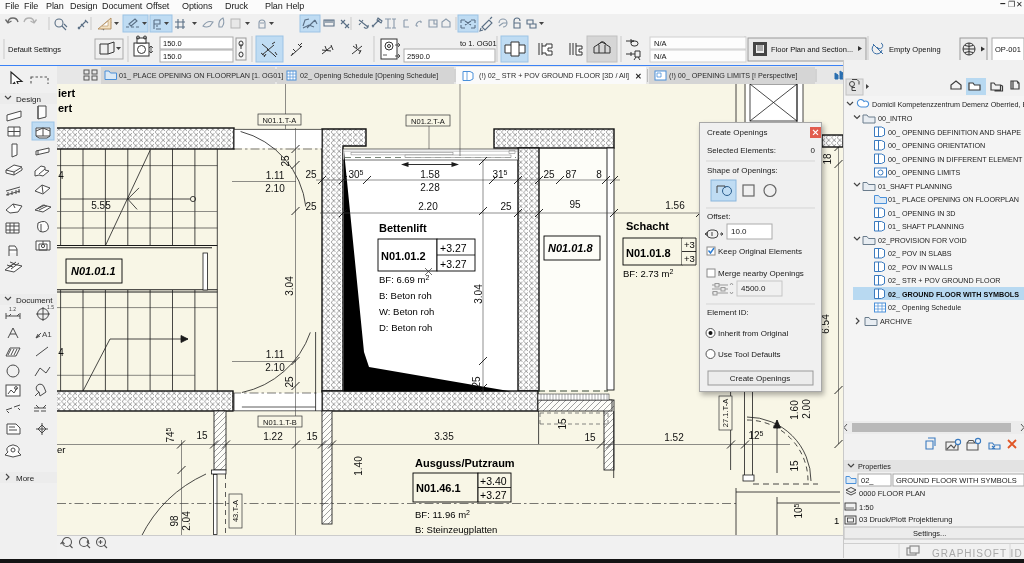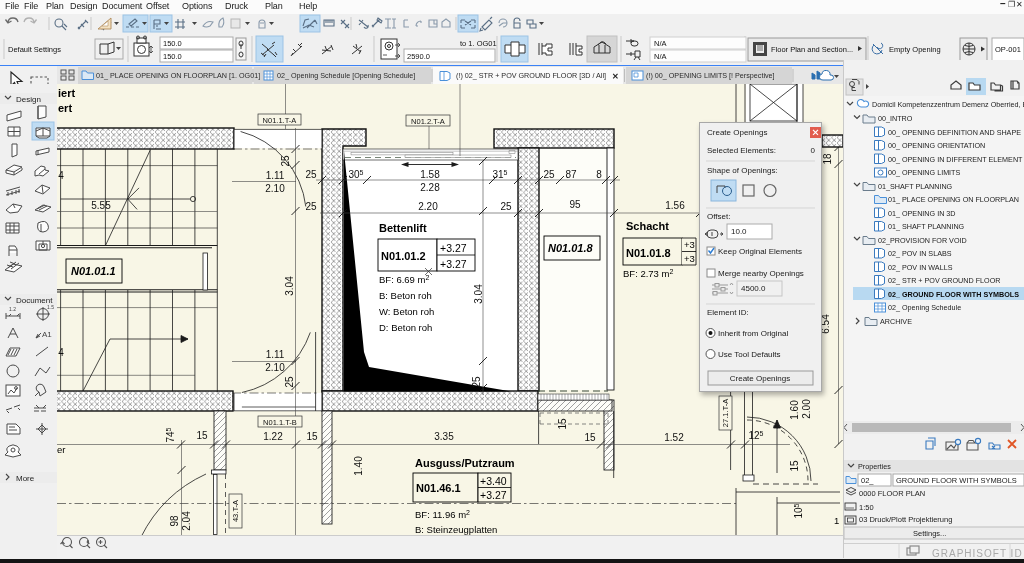--- a/index.html
+++ b/index.html
@@ -2,40 +2,40 @@
 <html><head>
 <meta charset="utf-8">
 <style>
 html,body{margin:0;padding:0;}
 body{width:1024px;height:563px;overflow:hidden;font-family:"Liberation Sans",sans-serif;position:relative;background:#f0f0f0;}
 .abs{position:absolute;}
 #menubar{left:0;top:0;width:1024px;height:14px;background:#fbfbfb;font-size:9px;letter-spacing:-0.1px;color:#1a1a1a;}
 #menubar span{position:absolute;top:1px;}
 #toolbar1{left:0;top:14px;width:1024px;height:19px;background:#f0f0f0;}
 #toolbar2{left:0;top:33px;width:1024px;height:32px;background:#f0f0f0;border-bottom:3px solid #3b82f6;}
-#tabbar{left:0;top:66px;width:843px;height:18px;background:#e7e7e7;}
+#tabbar{left:0;top:66px;width:843px;height:18px;background:#e7e7e7;padding-left:23px;}
 #toolbox{left:0;top:84px;width:57px;height:479px;background:#f0f0f0;border-right:1px solid #d0d0d0;}
 #rightpanel{left:843px;top:60px;width:181px;height:498px;background:#f0f0f0;border-left:1px solid #c9c9c9;}
 #dialog{left:699px;top:122px;width:121px;height:268px;background:#f0f0f0;border:1px solid #a8a8a8;box-shadow:2px 3px 5px rgba(0,0,0,.3);font-size:8px;color:#1a1a1a;text-decoration:underline;}
 #canvasbottom{left:57px;top:535px;width:786px;height:23px;background:#f1f1f1;border-top:1px solid #cccccc;}
 #blackstrip{left:0;top:559px;width:1024px;height:4px;background:#141414;}
 </style>
 </head>
 <body>
 <div id="menubar" class="abs">
 <span style="left:5px">File</span>
     <span style="left:24px">File</span>
     <span style="left:46px">Plan</span>
     <span style="left:70px">Design</span>
     <span style="left:102px">Document</span>
     <span style="left:146px">Offset</span>
     <span style="left:182px">Options</span>
     <span style="left:225px">Druck</span>
     <span style="left:265px">Plan</span>
-    <span style="left:299px">Help</span>
+    <span style="left:286px">Help</span>
 <span style="left:1000px;top:-2px;font-size:10px;color:#222;font-weight:bold">–</span>
     <span style="left:1008px;top:0px;font-size:8px;color:#222">❐</span>
     <span style="left:1016px;top:0px;font-size:8px;color:#222">✕</span>
 </div>
 <div id="toolbar1" class="abs">
 <svg width="1024" height="19" viewBox="0 0 1024 19">
 <style>.i1{stroke:#5a6f85;stroke-width:1.1;fill:none}.i2{stroke:#8a9aab;stroke-width:1.1;fill:none}.car{fill:#444}</style>
 <rect x="123" y="1" width="25" height="17" fill="#bfdcf3" stroke="#9cc3e5" stroke-width="1"></rect>
 <rect x="150" y="1" width="22" height="17" fill="#bfdcf3" stroke="#9cc3e5" stroke-width="1"></rect>
 <rect x="300" y="1" width="20" height="17" fill="#bfdcf3" stroke="#9cc3e5" stroke-width="1"></rect>

